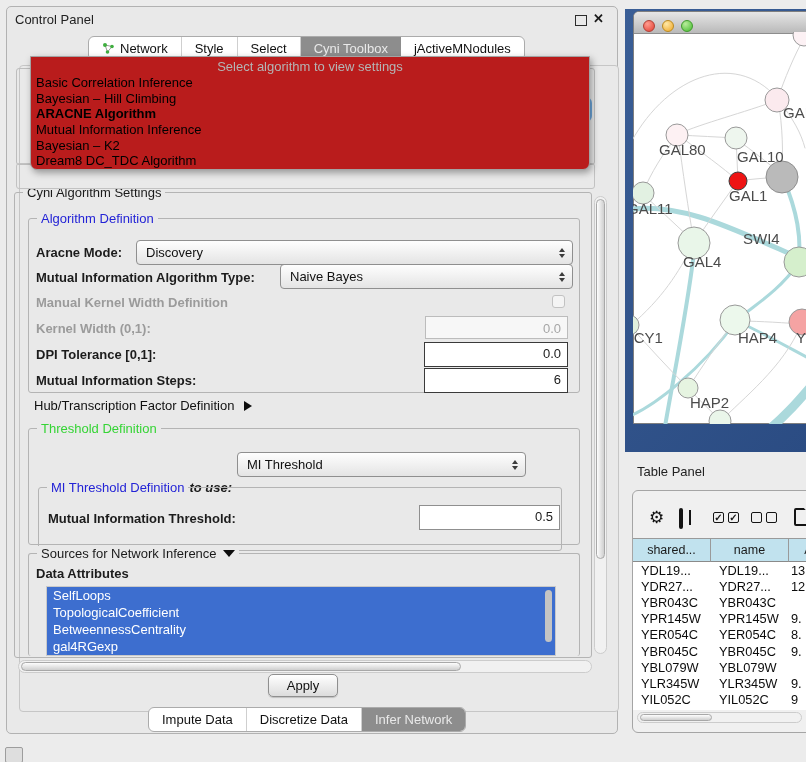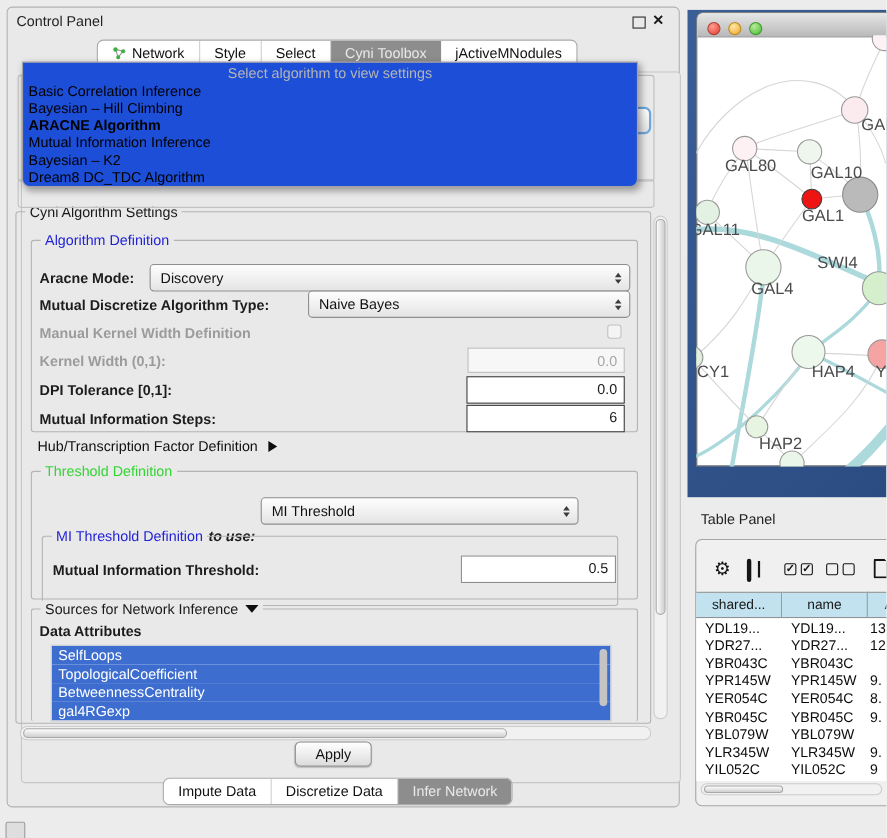--- a/index.html
+++ b/index.html
@@ -15,21 +15,21 @@
   .inner-panel{left:12px;top:58px;width:598px;height:645px;border:1px solid #c6c6c6;
                border-radius:4px;background:#e9e9e9;}
   
   .tabbar{display:flex;align-items:stretch;height:23px;background:#fff;border:1px solid #ababab;
           border-radius:6px;overflow:hidden;font-size:13px;}
   .tab{display:flex;align-items:center;padding:0 13px;white-space:nowrap;color:#111;border-right:1px solid #cfcfcf;}
   .tab:last-child{border-right:none;}
   .tab.sel{background:var(--tab-sel,#8d8d8d);color:#e9e9e9;border-right:none;}
   .tab .ticon{margin-right:5px;display:inline-flex;}
   
-  .dropdown{left:20px;top:56px;width:560px;height:114px;background:#1d4ed8;border:1px solid #a3a3a3;
+  .dropdown{left:30px;top:56px;width:560px;height:114px;background:#b91c1c;border:1px solid #a3a3a3;
             border-radius:0 0 7px 7px;box-shadow:2px 3px 7px rgba(0,0,0,.35);z-index:60;box-sizing:border-box;}
   .dd-placeholder{text-align:center;color:#b5b5b5;font-size:13px;padding-top:2px;height:16px;}
   .dd-item{font-size:13px;height:15.7px;line-height:15.7px;padding-left:5px;white-space:nowrap;color:#000;}
   .dd-item.bold{font-weight:bold;}
   
   .ghost1{left:16px;top:68px;width:577px;height:95px;border:1px solid #bdbdbd;border-radius:3px;z-index:4;}
   .ghost2{left:16px;top:163px;width:577px;height:24px;border:1px solid #c2c2c2;border-radius:3px;z-index:4;}
   .ghost-combo{left:558px;top:97px;width:34px;height:25px;border:2px solid #6ea7dd;border-radius:6px;
                background:linear-gradient(#fdfdfd,#e2e2e2);z-index:5;box-sizing:border-box;}
   
@@ -173,21 +173,21 @@
     <span class="legend blue">Algorithm Definition</span>
   </div>
   <span class="abs lbl" style="left:36px;top:245px;">Aracne Mode:</span>
   <div class="abs combo" style="left:136px;top:240px;width:437px;height:25px;">
     <span>Discovery</span>
     <span class="stepper">
         <span class="tri-u"></span>
         <span class="tri-d"></span>
       </span>
   </div>
-  <span class="abs lbl" style="left:36px;top:270px;">Mutual Discretize Algorithm Type:</span>
+  <span class="abs lbl" style="left:36px;top:270px;">Mutual Information Algorithm Type:</span>
   <div class="abs combo" style="left:280px;top:264px;width:293px;height:25px;">
     <span>Naive Bayes</span>
     <span class="stepper">
         <span class="tri-u"></span>
         <span class="tri-d"></span>
       </span>
   </div>
   <span class="abs lbl dis" style="left:36px;top:295px;">Manual Kernel Width Definition</span>
   <span class="abs checkbox" style="left:552px;top:295px;"></span>
   <span class="abs lbl dis" style="left:36px;top:321px;">Kernel Width (0,1):</span>

